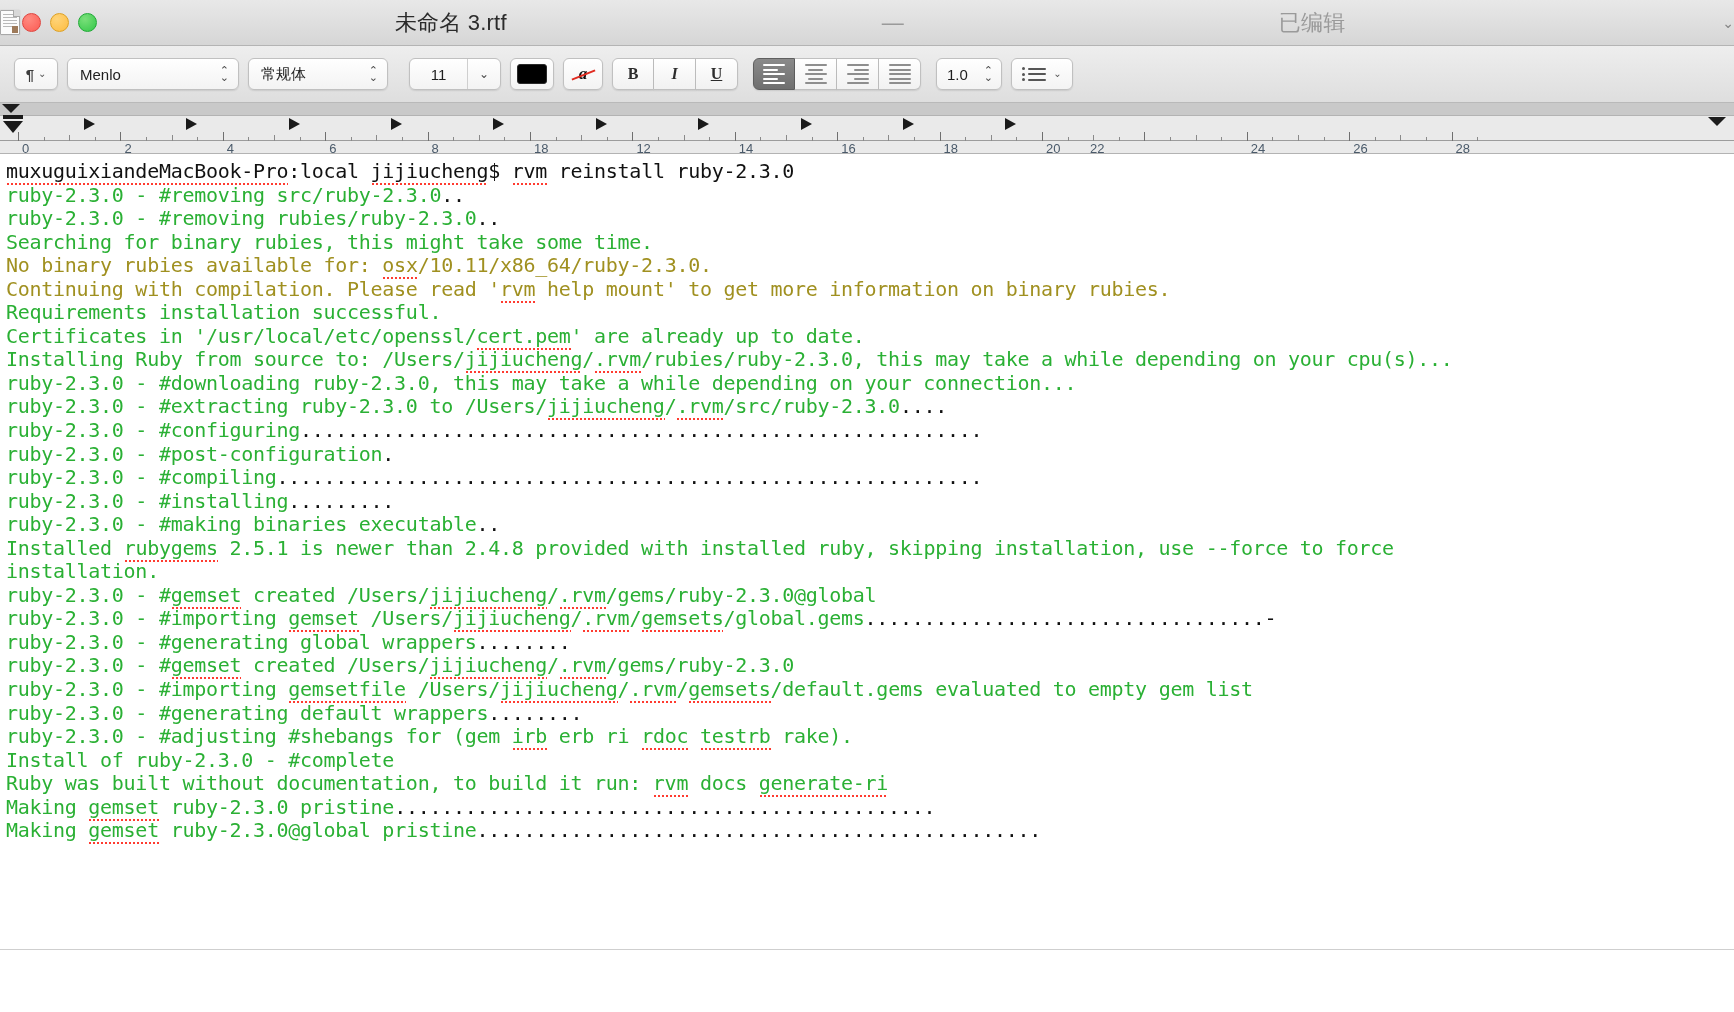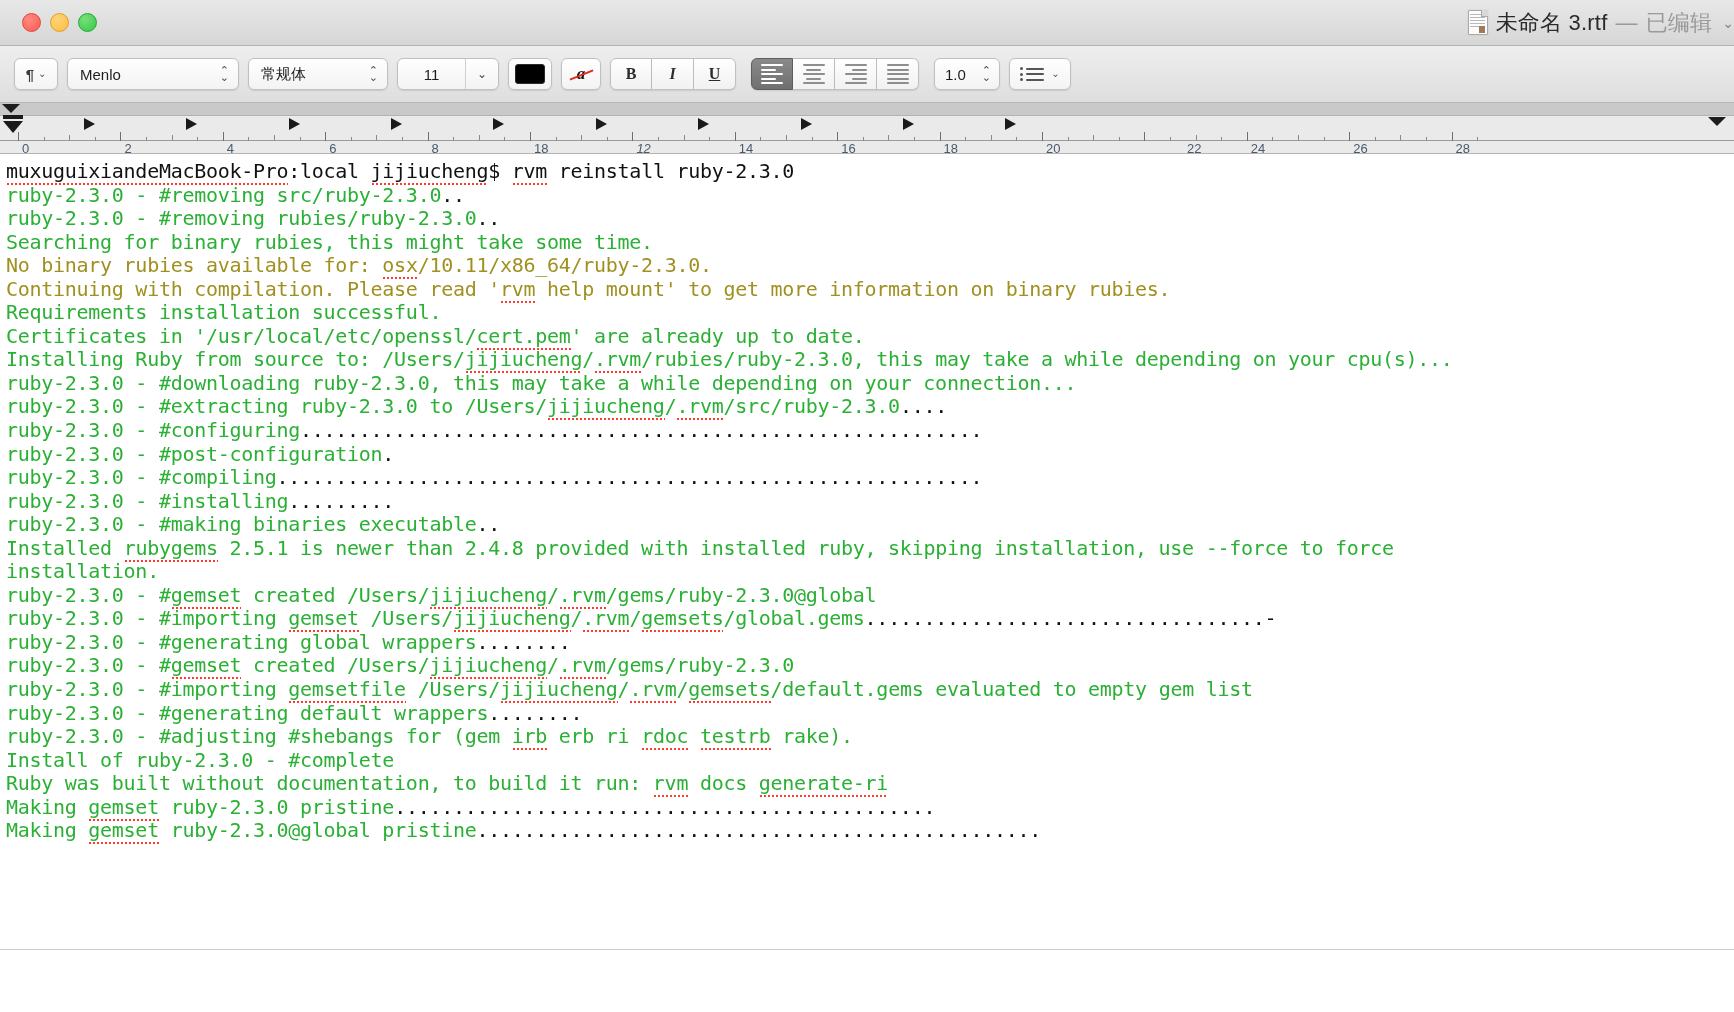--- a/index.html
+++ b/index.html
@@ -18,21 +18,21 @@
     border-bottom:1px solid #b4b4b4;
     display:flex;align-items:center;
   }
   .traffic{display:flex;gap:9px;margin-left:22px;align-items:center;}
   .tl{width:17px;height:17px;border-radius:50%;position:relative;}
   .tl.close{background:radial-gradient(circle at 35% 30%,#ff8a80,#fb5b53);border:1px solid #e0443e;}
   .tl.min{background:radial-gradient(circle at 35% 30%,#ffd479,#fdbc40);border:1px solid #dea123;}
   .tl.max{background:radial-gradient(circle at 35% 30%,#7ae07a,#34c749);border:1px solid #1faa35;}
   .title-center{
     position:absolute;left:0;right:0;top:0;bottom:0;
-    display:flex;align-items:center;justify-content:flex-end;gap:8px;pointer-events:none;
+    display:flex;align-items:center;justify-content:space-between;gap:8px;pointer-events:none;
   }
   .doc-icon{width:20px;height:25px;position:relative;flex:0 0 auto;}
   .doc-icon .pg{
     position:absolute;inset:0;background:#fcfcfc;border:1px solid #a8a8a8;border-radius:1px;
     box-shadow:0 0 0 .5px rgba(0,0,0,.05);
   }
   .doc-icon .fold{position:absolute;right:0;top:0;width:6px;height:6px;background:#d8d8d8;border-left:1px solid #a8a8a8;border-bottom:1px solid #a8a8a8;}
   .doc-icon .ln{position:absolute;left:2.5px;right:3px;height:1px;background:#b9b9b9;}
   .doc-icon .thumb{position:absolute;right:2.5px;bottom:2.5px;width:6px;height:7px;background:#9e7a5a;}
   .title-text{font-size:22px;color:#2b2b2b;letter-spacing:.2px;}
@@ -53,21 +53,21 @@
     display:flex;align-items:center;height:32px;box-sizing:border-box;
   }
   .para-btn{width:44px;justify-content:center;gap:4px;}
   .para-glyph{font-size:15px;color:#3c3c3c;font-weight:bold;}
   .chev-sm{font-size:10px;color:#555;line-height:1;}
   .combo{justify-content:space-between;padding:0 9px 0 12px;}
   .combo .val{font-size:15px;color:#1e1e1e;white-space:nowrap;}
   .stepper{display:inline-flex;flex-direction:column;line-height:.62;color:#4a4a4a;font-size:11px;margin-left:10px;}
   .font-combo{width:172px;}
   .style-combo{width:140px;}
-  .size-box{width:102px;padding:0;overflow:hidden;}
+  .size-box{width:92px;padding:0;overflow:hidden;margin-left:12px;}
   .size-box .val{flex:1;text-align:center;font-size:15px;color:#1e1e1e;}
   .size-sep{width:1px;align-self:stretch;background:#cfcfcf;}
   .size-arrow{width:32px;display:flex;align-items:center;justify-content:center;font-size:12px;color:#4a4a4a;}
   .swatch-btn{width:44px;justify-content:center;}
   .swatch{width:28px;height:18px;background:#000;border-radius:3px;border:1px solid #2a2a2a;}
   .strike-btn{width:40px;justify-content:center;position:relative;}
   .strike-a{font-size:17px;font-style:italic;font-family:"Liberation Serif",serif;color:#111;font-weight:bold;}
   .strike-line{position:absolute;left:7px;right:6px;top:50%;height:2px;background:#e02b20;transform:rotate(-22deg);}
   .grp{display:flex;}
   .grp .seg{
@@ -349,26 +349,26 @@
         <div class="tick mid" style="left: 1400.4px;"></div>
         <div class="tick min" style="left: 1426px;"></div>
         <div class="tick maj" style="left: 1451.6px;"></div>
         <div class="tick min" style="left: 1477.2px;"></div>
         <div class="rnum" style="left: 22px;">0</div>
         <div class="rnum" style="left: 124.4px;">2</div>
         <div class="rnum" style="left: 226.8px;">4</div>
         <div class="rnum" style="left: 329.2px;">6</div>
         <div class="rnum" style="left: 431.6px;">8</div>
         <div class="rnum" style="left: 534px;">18</div>
-        <div class="rnum" style="left: 636.4px; font-style: italic;">12</div>
+        <div class="rnum" style="left: 636.4px;">12</div>
         <div class="rnum" style="left: 738.8px;">14</div>
         <div class="rnum" style="left: 841.2px;">16</div>
         <div class="rnum" style="left: 943.6px;">18</div>
         <div class="rnum" style="left: 1046px;">20</div>
-        <div class="rnum" style="left: 1187px;">22</div>
+        <div class="rnum" style="left: 1090px;">22</div>
         <div class="rnum" style="left: 1250.8px;">24</div>
         <div class="rnum" style="left: 1353.2px;">26</div>
         <div class="rnum" style="left: 1455.6px;">28</div>
         <div class="tabmark" style="left: 83.72px;"></div>
         <div class="tabmark" style="left: 186.12px;"></div>
         <div class="tabmark" style="left: 288.52px;"></div>
         <div class="tabmark" style="left: 390.92px;"></div>
         <div class="tabmark" style="left: 493.32px;"></div>
         <div class="tabmark" style="left: 595.72px;"></div>
         <div class="tabmark" style="left: 698.12px;"></div>

